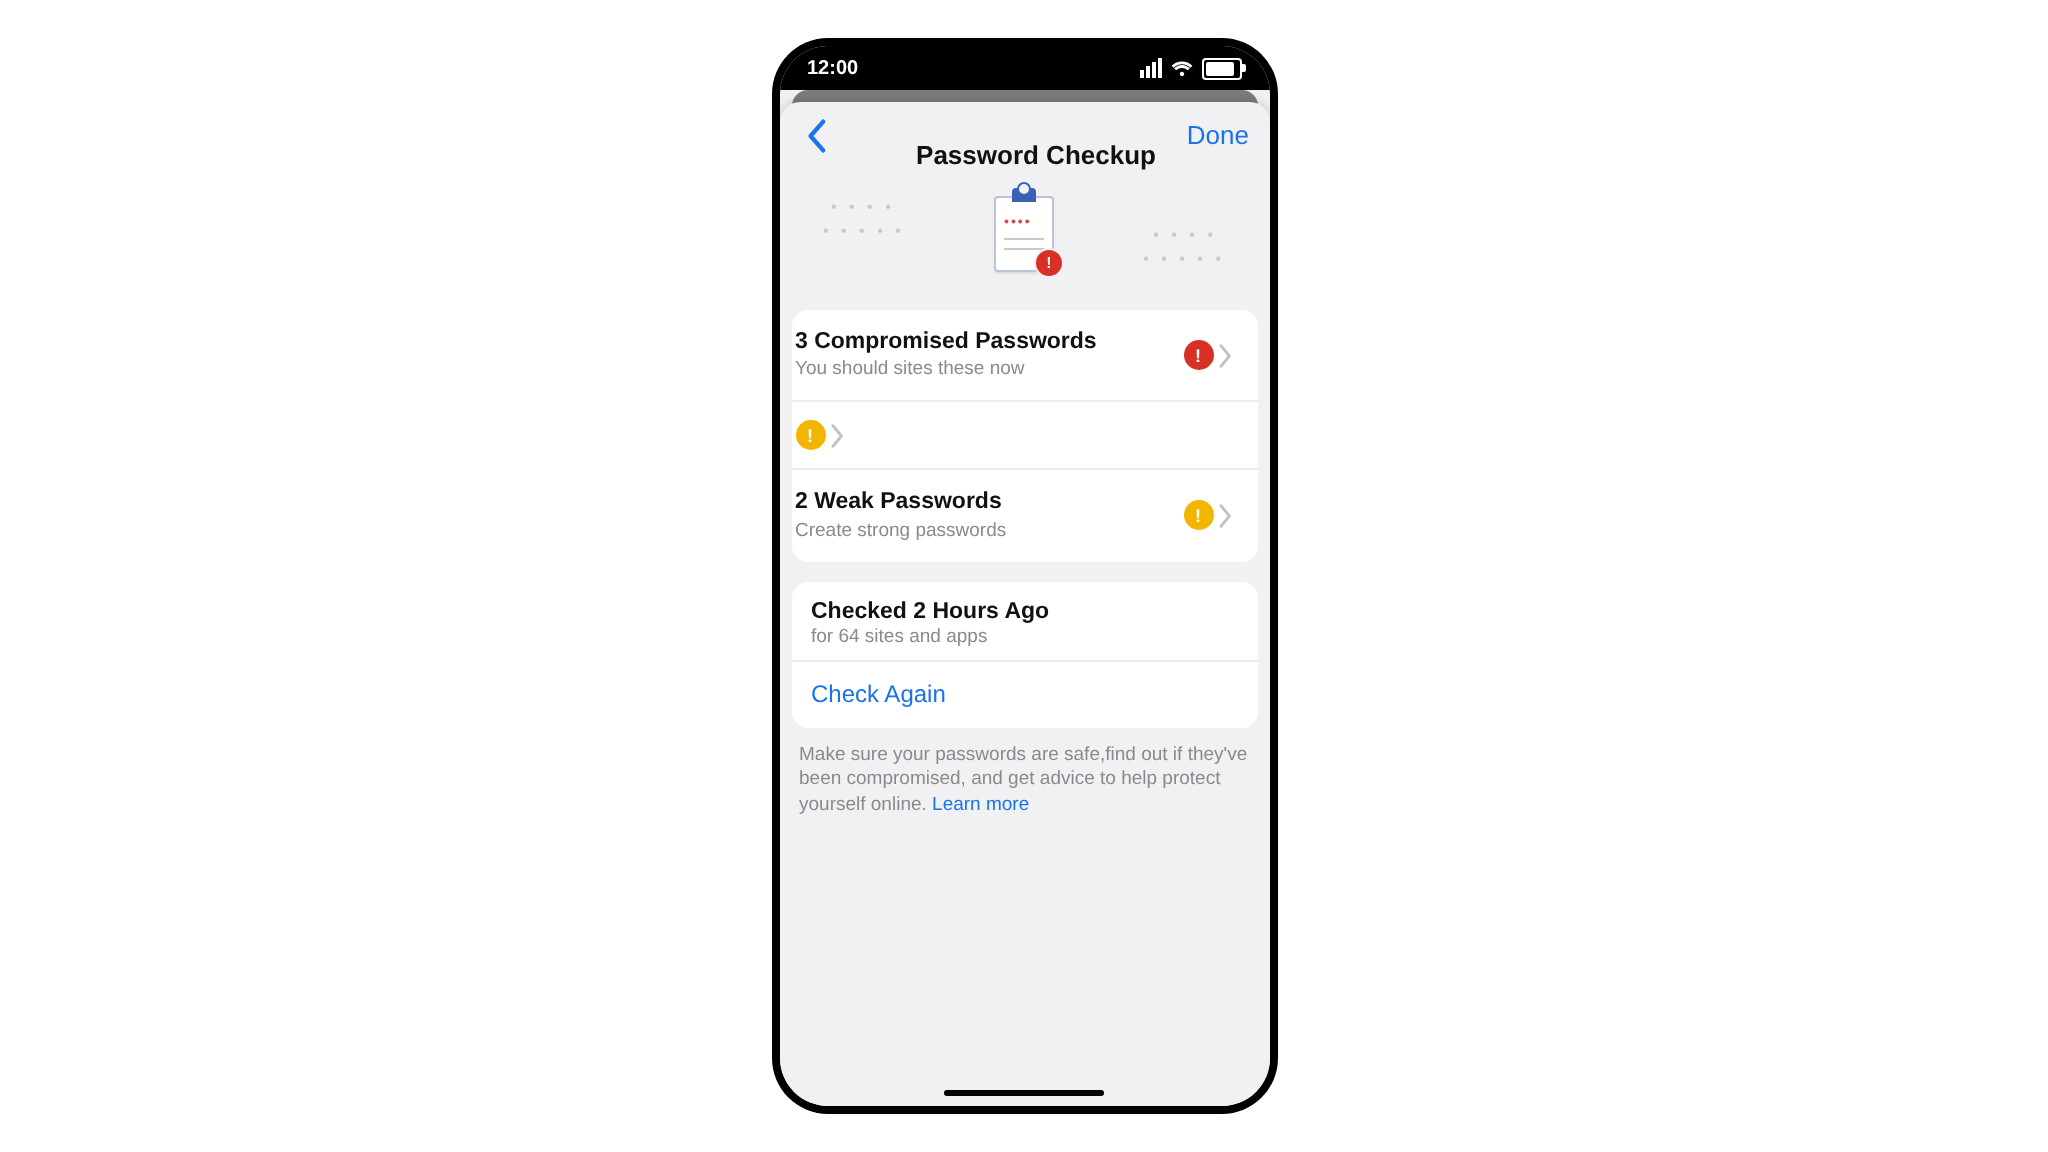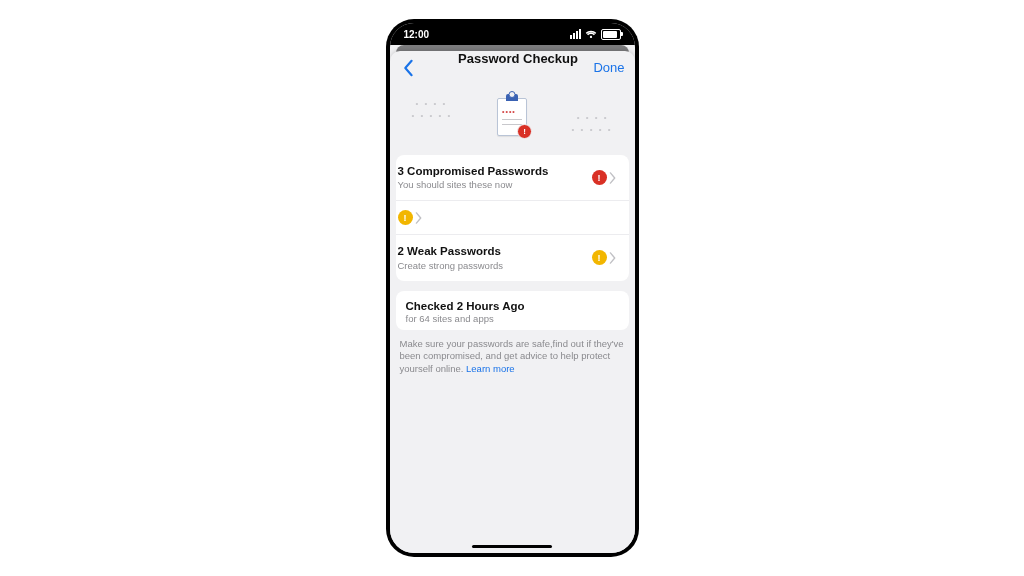--- a/index.html
+++ b/index.html
@@ -14,21 +14,21 @@
   .sig span:nth-child(1){height:4px}.sig span:nth-child(2){height:6px}.sig span:nth-child(3){height:8px}.sig span:nth-child(4){height:10px}
   .wifi{width:12px;height:9px;position:relative;}
   .wifi svg{display:block}
   .batt{width:18px;height:9px;border:1px solid #fff;border-radius:2px;position:relative;}
   .batt::after{content:"";position:absolute;right:-3px;top:2px;width:2px;height:4px;background:#fff;border-radius:0 1px 1px 0;}
   .batt i{position:absolute;left:1px;top:1px;bottom:1px;width:14px;background:#fff;border-radius:1px;}
   
   .behind{height:10px;background:#7c7c7e;margin:0 6px;border-radius:8px 8px 0 0;}
   
   .sheet{position:relative;background:#f1f1f3;margin-top:-4px;border-radius:10px 10px 0 0;height:calc(100% - 28px);box-shadow:0 -1px 4px rgba(0,0,0,.15);}
-  .nav{height:34px;display:flex;align-items:flex-start;justify-content:center;position:relative;padding-left:12px;}
+  .nav{height:34px;display:flex;align-items:flex-end;justify-content:center;position:relative;padding-left:12px;}
   .nav-title{font-size:13px;font-weight:600;color:#111;}
   .back{position:absolute;left:8px;top:6px;width:20px;height:22px;display:flex;align-items:center;justify-content:center;cursor:pointer;}
   .back svg{display:block}
   .done{position:absolute;right:10px;top:9px;color:#1a73e8;font-size:13px;font-weight:500;cursor:pointer;}
   
   .hero{height:64px;display:flex;align-items:center;justify-content:center;position:relative;}
   .dots{position:absolute;font-size:8px;letter-spacing:2px;color:#c8c8cc;}
   .dots.l1{left:26px;top:14px}.dots.l2{left:22px;top:26px}
   .dots.r1{right:26px;top:28px}.dots.r2{right:22px;top:40px}
   .clip{width:28px;height:36px;background:#fff;border:1px solid #b9c4d6;border-radius:2px;position:relative;box-shadow:0 1px 1px rgba(0,0,0,.08);}
@@ -144,20 +144,21 @@
                 </svg>
             </div>
           </div>
         </div>
 
         <div class="card2">
           <div class="info">
             <div class="t1">Checked 2 Hours Ago</div>
             <div class="t2">for 64 sites and apps</div>
           </div>
+          <div class="checkagain">Check Again</div>
         </div>
 
         <div class="foot">
           <span>Make sure your passwords are safe,find out if they've been compromised, and get advice to help protect yourself online. </span><a>Learn more</a>
         </div>
 
         <div class="homebar"></div>
       </div>
 
     </div>

